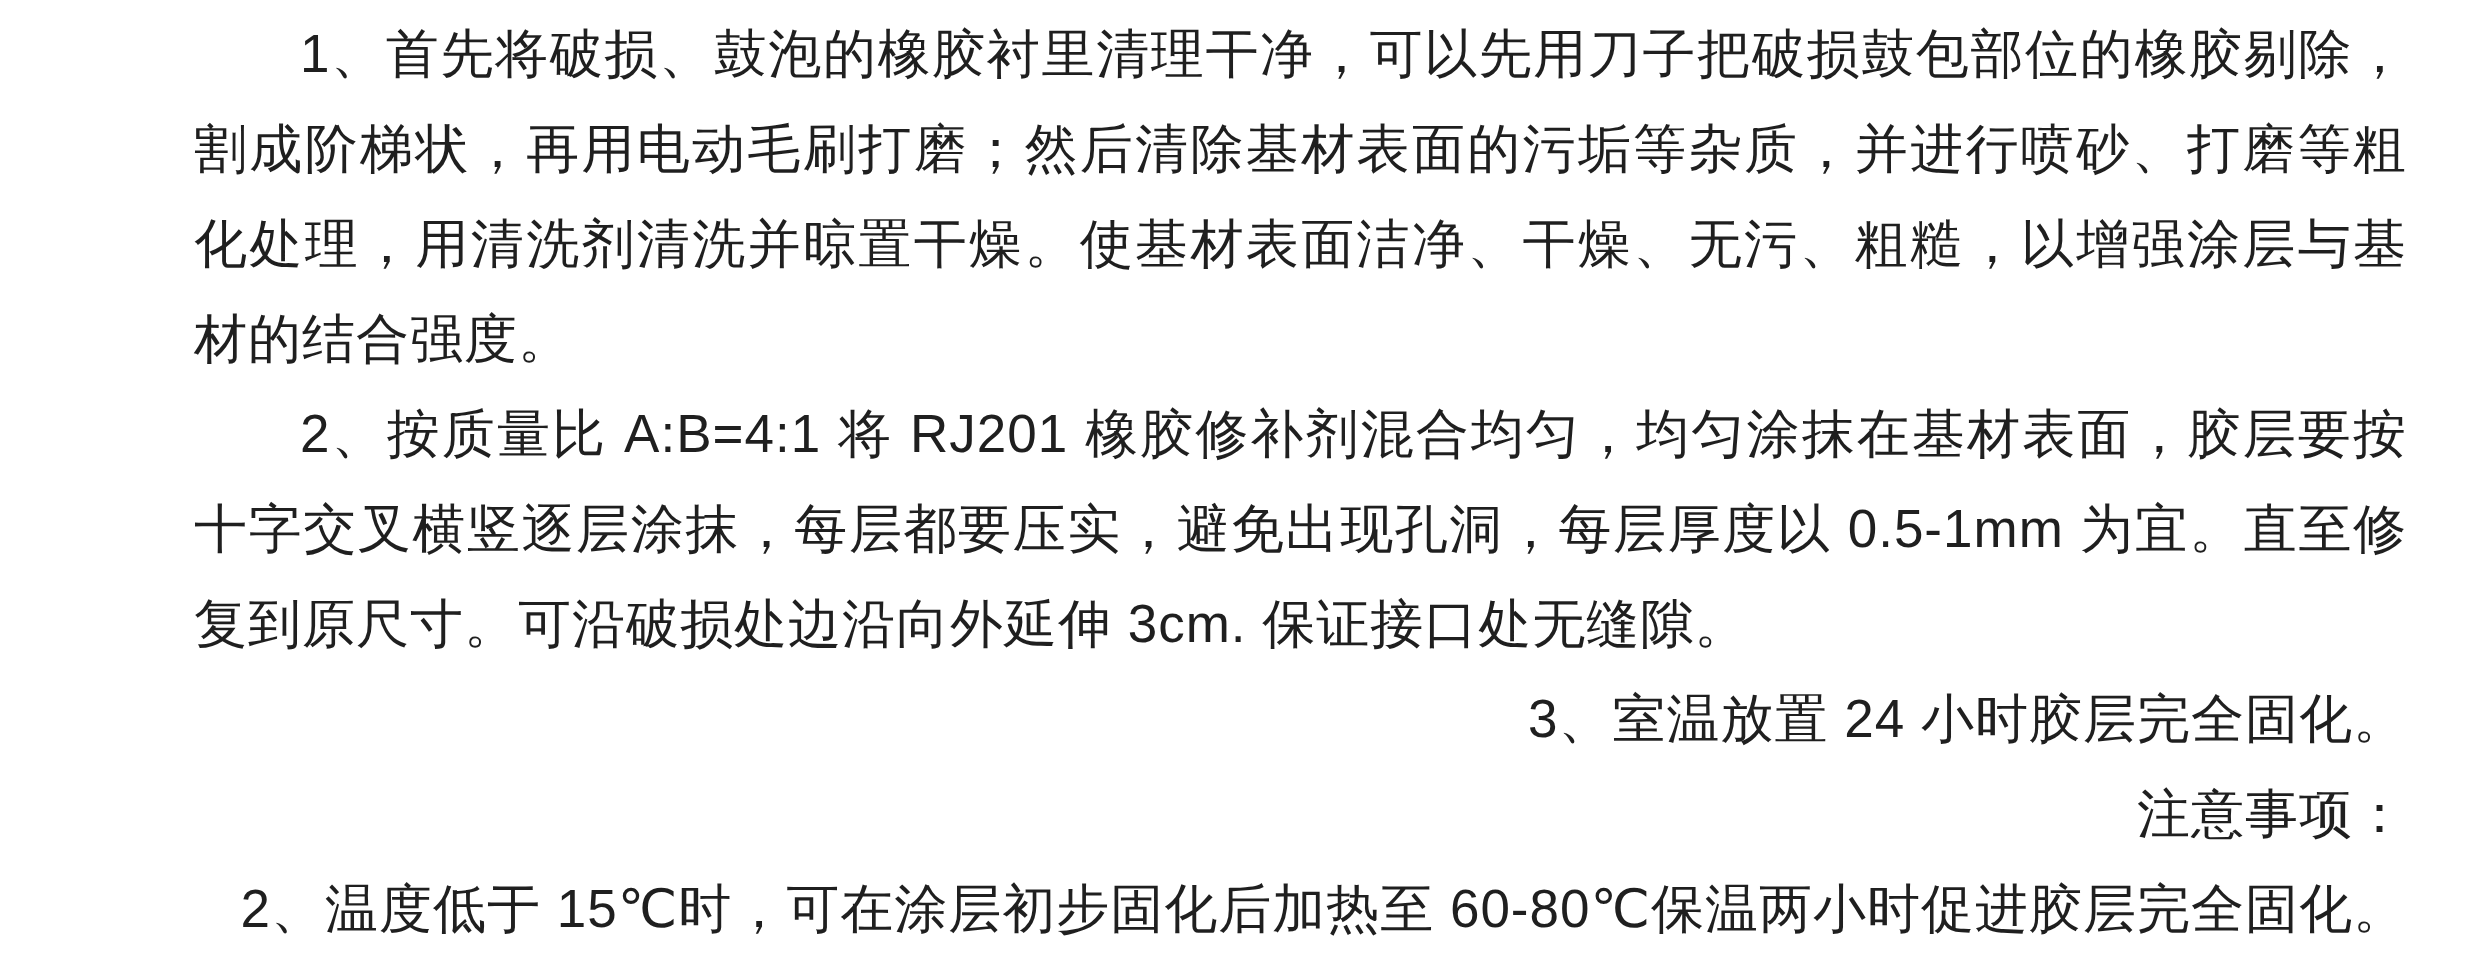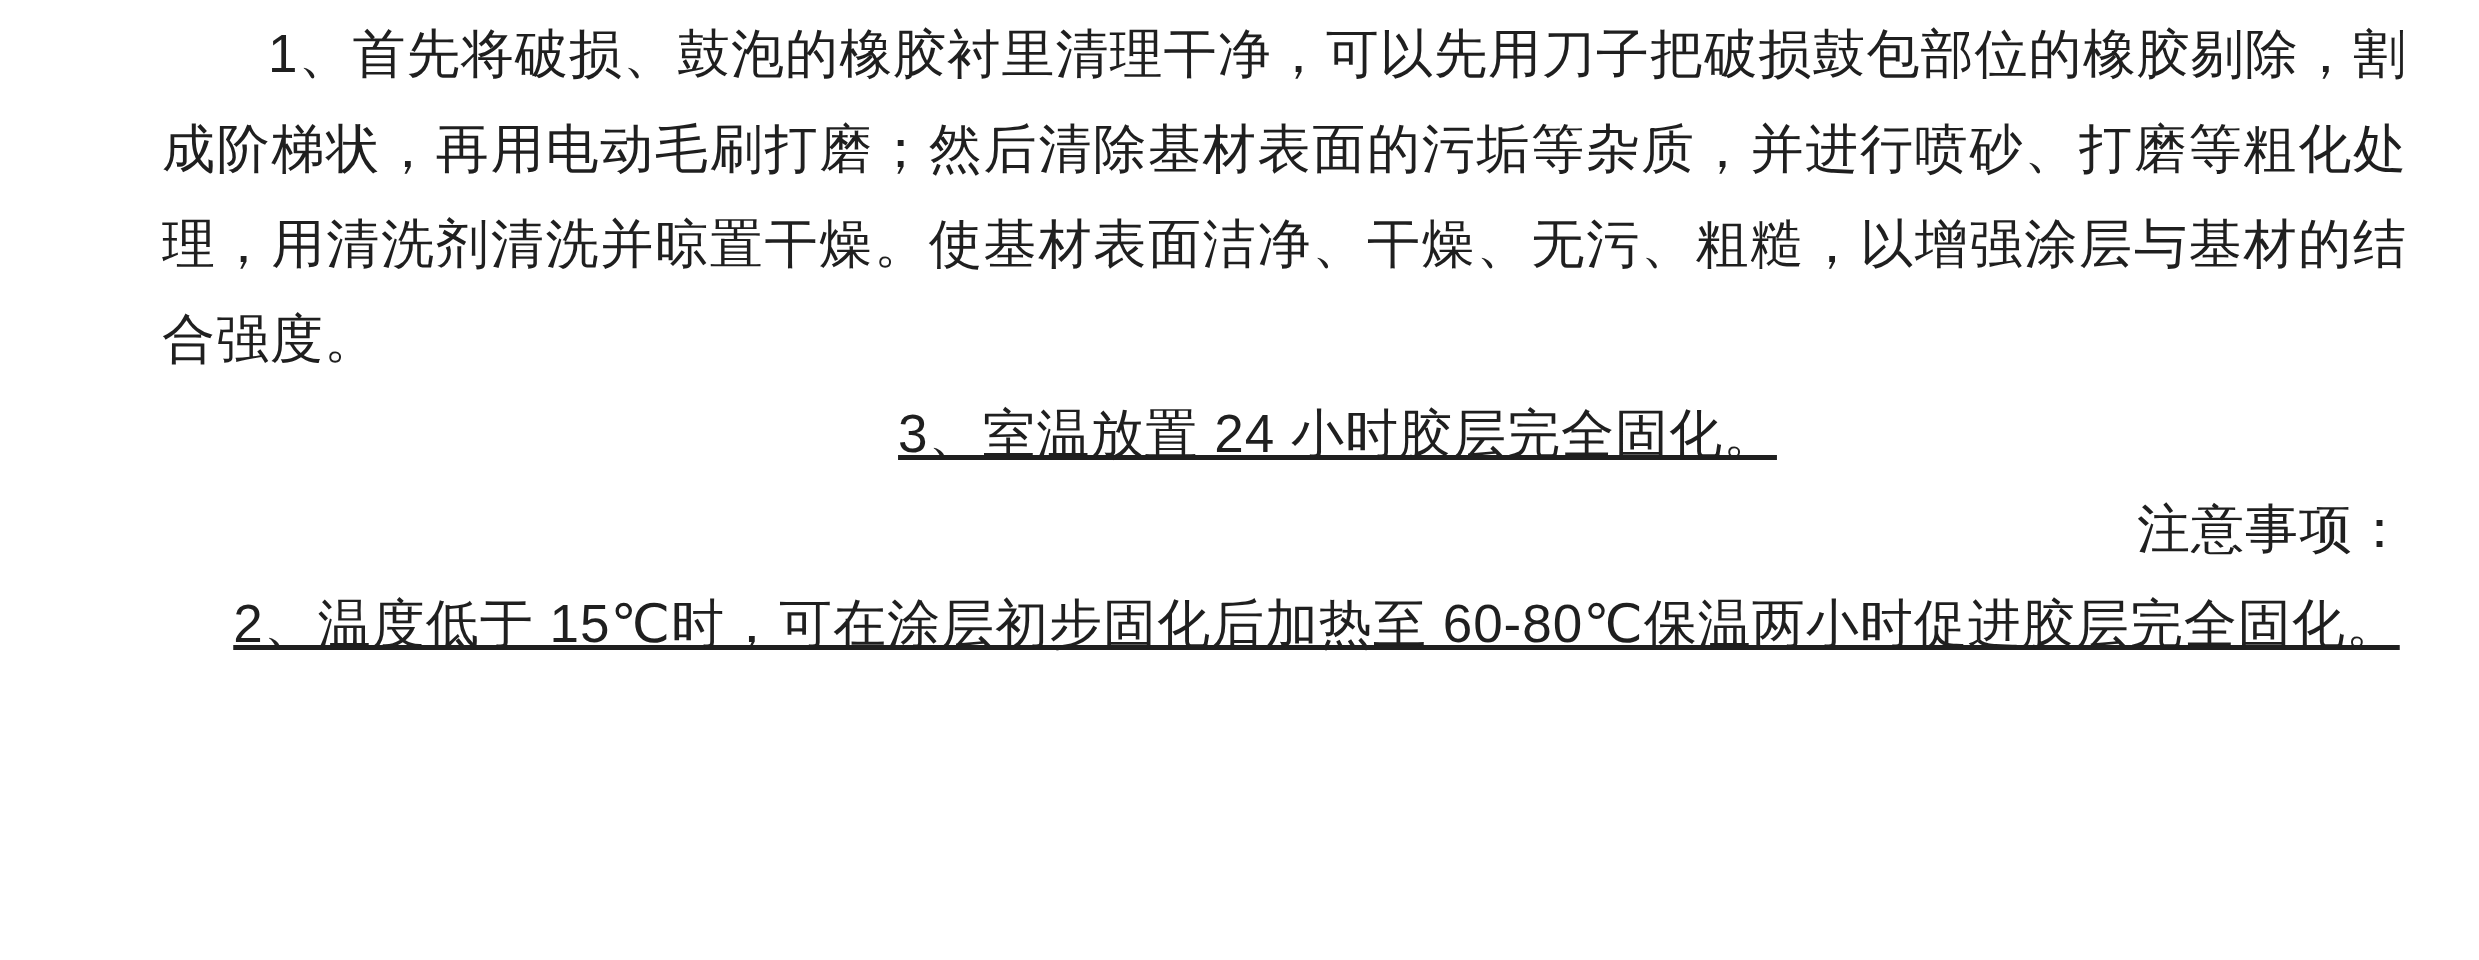--- a/index.html
+++ b/index.html
@@ -24,37 +24,38 @@
     font-size: 53px;
     line-height: 95px;
     text-align: justify;
     letter-spacing: 1px;
     font-weight: 500;
     color: #1f1f1f;
     -webkit-font-smoothing: antialiased;
   }
 
   
-  .indent-2 { text-indent: 106px; }
+  .indent-2 { text-indent: 106px; margin-left: 32px; }
 
   
   .indent-1 { text-indent: 64px; }
 
   
   .flush { text-indent: 0; text-align: right; }
 
   
-  .single-line { text-align: center; text-decoration: underline; }
+  .single-line { text-align: right; }
 </style>
 </head>
 <body>
 
 <div class="page">
   <p class="doc-paragraph indent-2">1、首先将破损、鼓泡的橡胶衬里清理干净，可以先用刀子把破损鼓包部位的橡胶剔除，割成阶梯状，再用电动毛刷打磨；然后清除基材表面的污垢等杂质，并进行喷砂、打磨等粗化处理，用清洗剂清洗并晾置干燥。使基材表面洁净、干燥、无污、粗糙，以增强涂层与基材的结合强度。</p>
 
+  <p class="doc-paragraph indent-2">2、按质量比 A:B=4:1 将 RJ201 橡胶修补剂混合均匀，均匀涂抹在基材表面，胶层要按十字交叉横竖逐层涂抹，每层都要压实，避免出现孔洞，每层厚度以 0.5-1mm 为宜。直至修复到原尺寸。可沿破损处边沿向外延伸 3cm. 保证接口处无缝隙。</p>
 
   <p class="doc-paragraph indent-2 single-line">3、室温放置 24 小时胶层完全固化。</p>
 
   <p class="doc-paragraph flush">注意事项：</p>
 
 
   <p class="doc-paragraph indent-1 single-line">2、温度低于 15℃时，可在涂层初步固化后加热至 60-80℃保温两小时促进胶层完全固化。</p>
 </div>
 
 </body></html>

